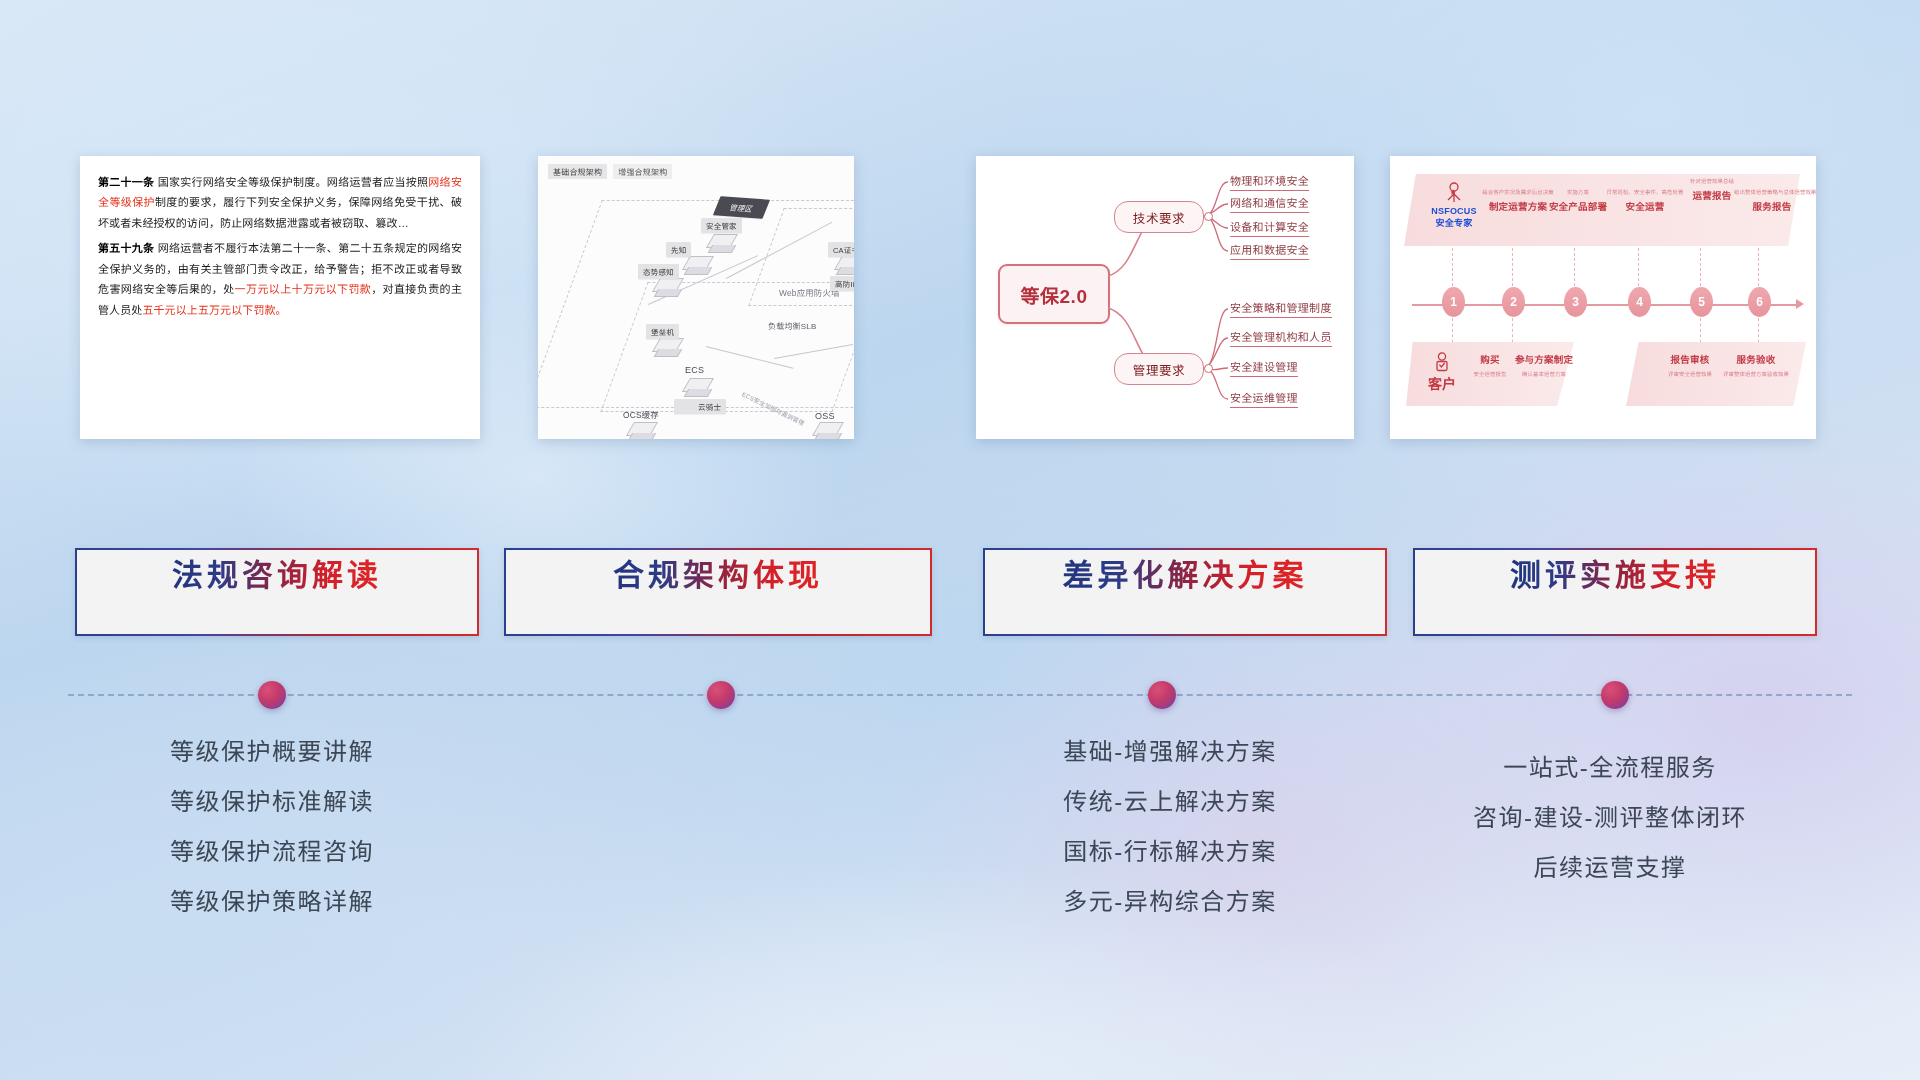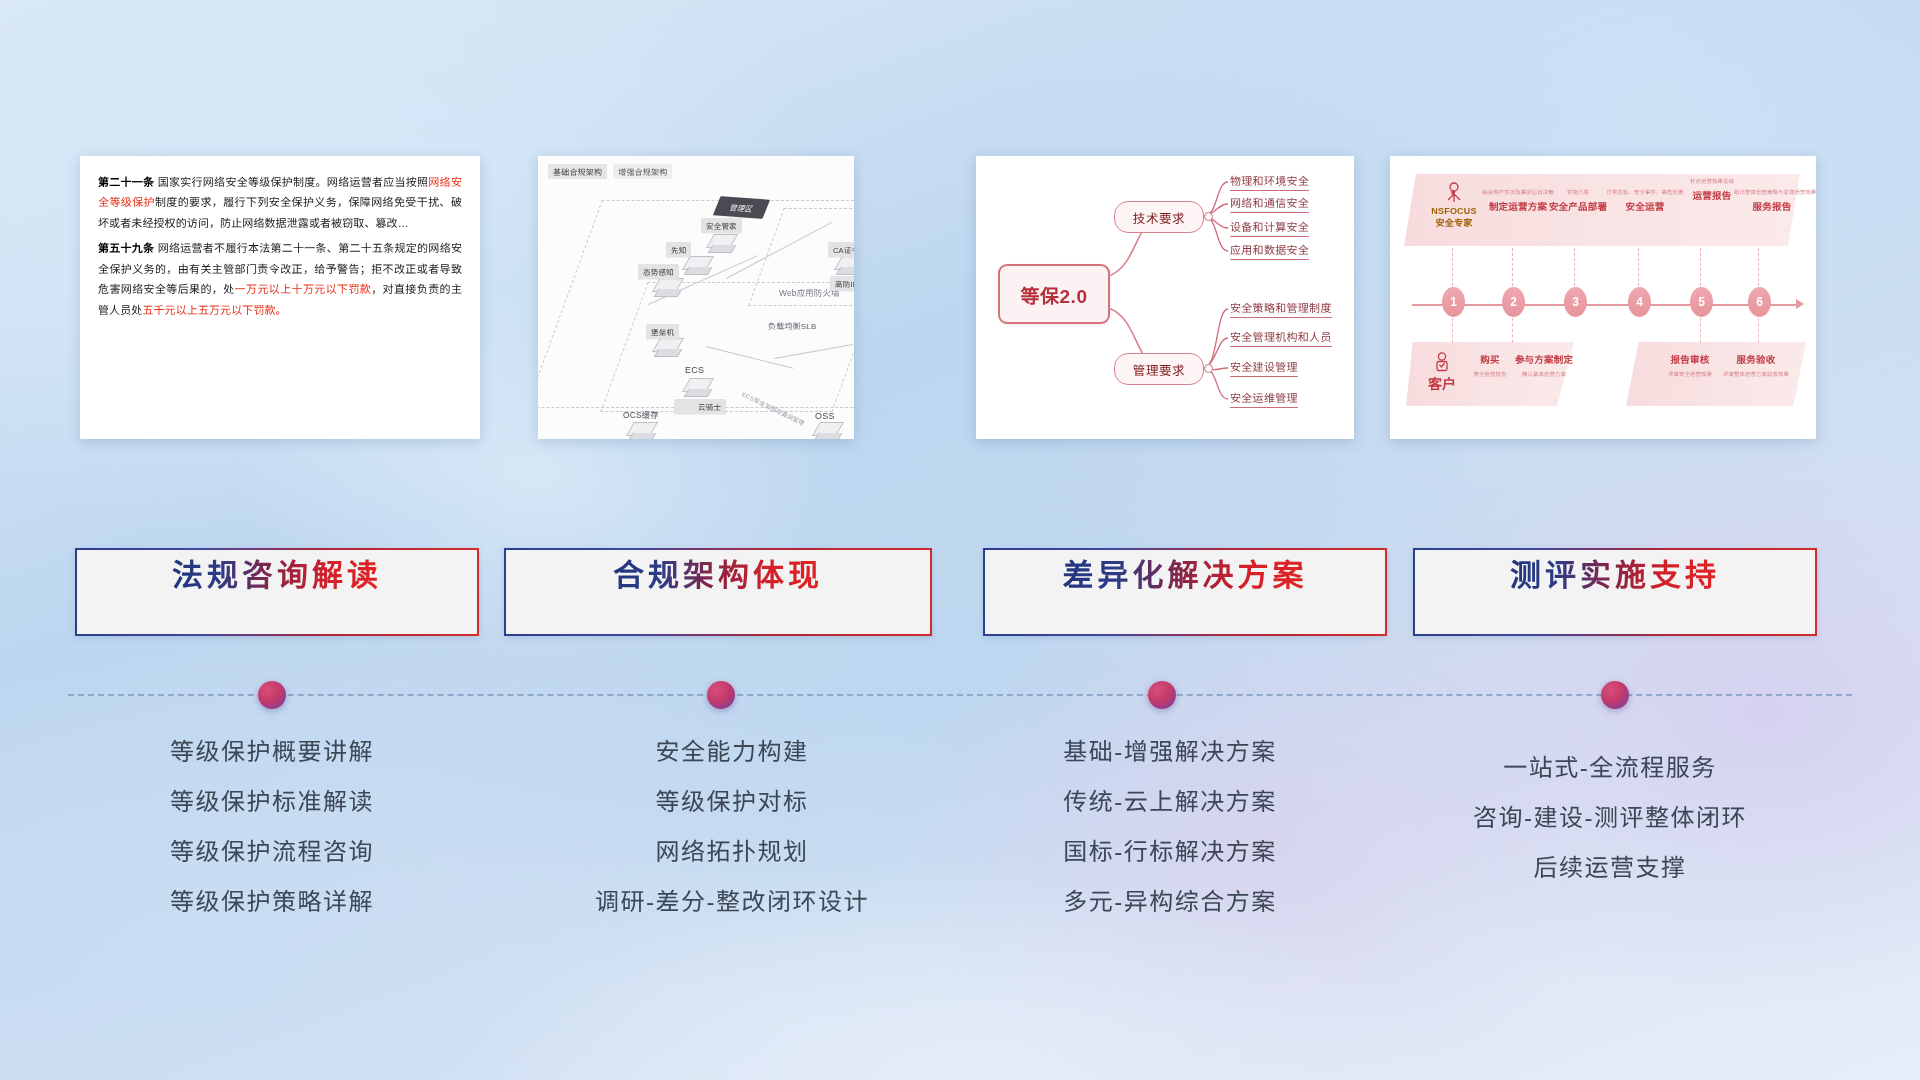--- a/index.html
+++ b/index.html
@@ -110,21 +110,21 @@
   .nsf-step .small{font-size:5.4px;color:#d98089;letter-spacing:.1px;white-space:nowrap;margin-bottom:3px;}
   .nsf-axis{position:absolute;left:22px;top:148px;width:386px;height:2px;background:#e49aa1;}
   .nsf-arrow{position:absolute;left:406px;top:143px;width:0;height:0;
     border-left:8px solid #e49aa1;border-top:5px solid transparent;border-bottom:5px solid transparent;}
   .nsf-num{
     position:absolute;top:131px;width:23px;height:30px;border-radius:50%;
     background:linear-gradient(180deg,#efa8ae,#e7949c);
     color:#fff;font-size:12px;font-weight:bold;display:flex;align-items:center;justify-content:center;
   }
   .nsf-tick{position:absolute;width:1px;border-left:1.4px dashed #eab4b9;}
-  .nsf-expert{position:absolute;left:32px;top:26px;width:64px;text-align:center;color:#a16207;}
+  .nsf-expert{position:absolute;left:32px;top:26px;width:64px;text-align:center;color:#1d4ed8;}
   .nsf-expert .ln{font-size:9px;font-weight:bold;letter-spacing:.2px;}
   .nsf-cust{position:absolute;left:28px;top:196px;width:48px;text-align:center;color:#c23a44;}
   .nsf-cust .ln{font-size:14px;font-weight:bold;}
 
   
   .tbox{
     position:absolute;top:548px;height:88px;box-sizing:border-box;
     background:#f3f3f3;border:2px solid;
     border-image:linear-gradient(90deg,#2b3f8f 0%,#3d47a0 30%,#b0253a 62%,#d22b2b 100%) 1;
     box-shadow:0 2px 6px rgba(60,90,130,.16);
@@ -411,26 +411,20 @@
   <div class="rail-dot" style="left:707px;"></div>
   <div class="rail-dot" style="left:1148px;"></div>
   <div class="rail-dot" style="left:1601px;"></div>
 
   <div class="col col-1">
     <p class="line">等级保护概要讲解</p>
     <p class="line">等级保护标准解读</p>
     <p class="line">等级保护流程咨询</p>
     <p class="line">等级保护策略详解</p>
   </div>
-  <div class="col col-2">
-    <p class="line">安全能力构建</p>
-    <p class="line">等级保护对标</p>
-    <p class="line">网络拓扑规划</p>
-    <p class="line">调研-差分-整改闭环设计</p>
-  </div>
   <div class="col col-3">
     <p class="line">基础-增强解决方案</p>
     <p class="line">传统-云上解决方案</p>
     <p class="line">国标-行标解决方案</p>
     <p class="line">多元-异构综合方案</p>
   </div>
   <div class="col col-4" style="top:756px;">
     <p class="line">一站式-全流程服务</p>
     <p class="line">咨询-建设-测评整体闭环</p>
     <p class="line">后续运营支撑</p>

